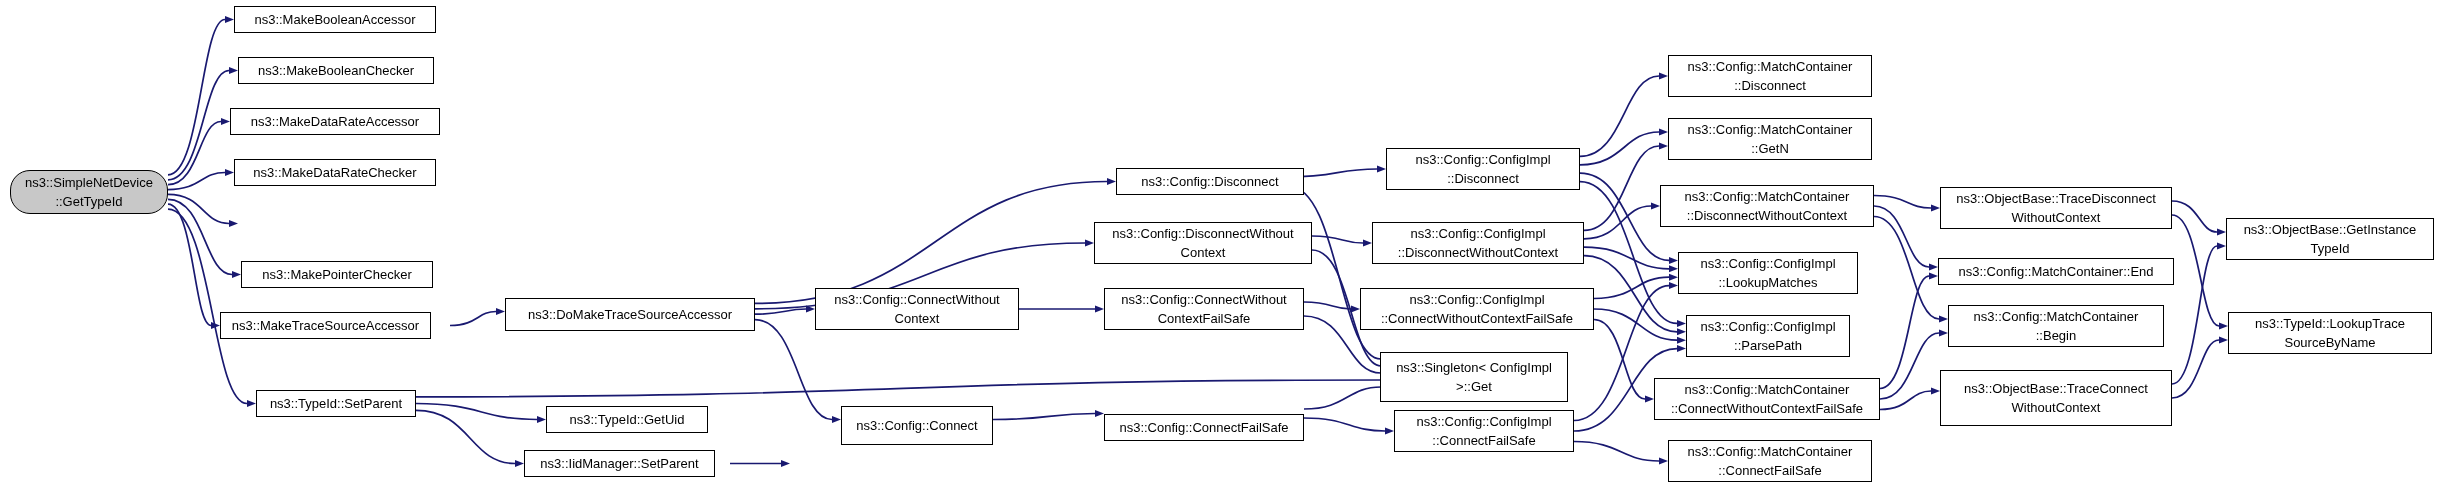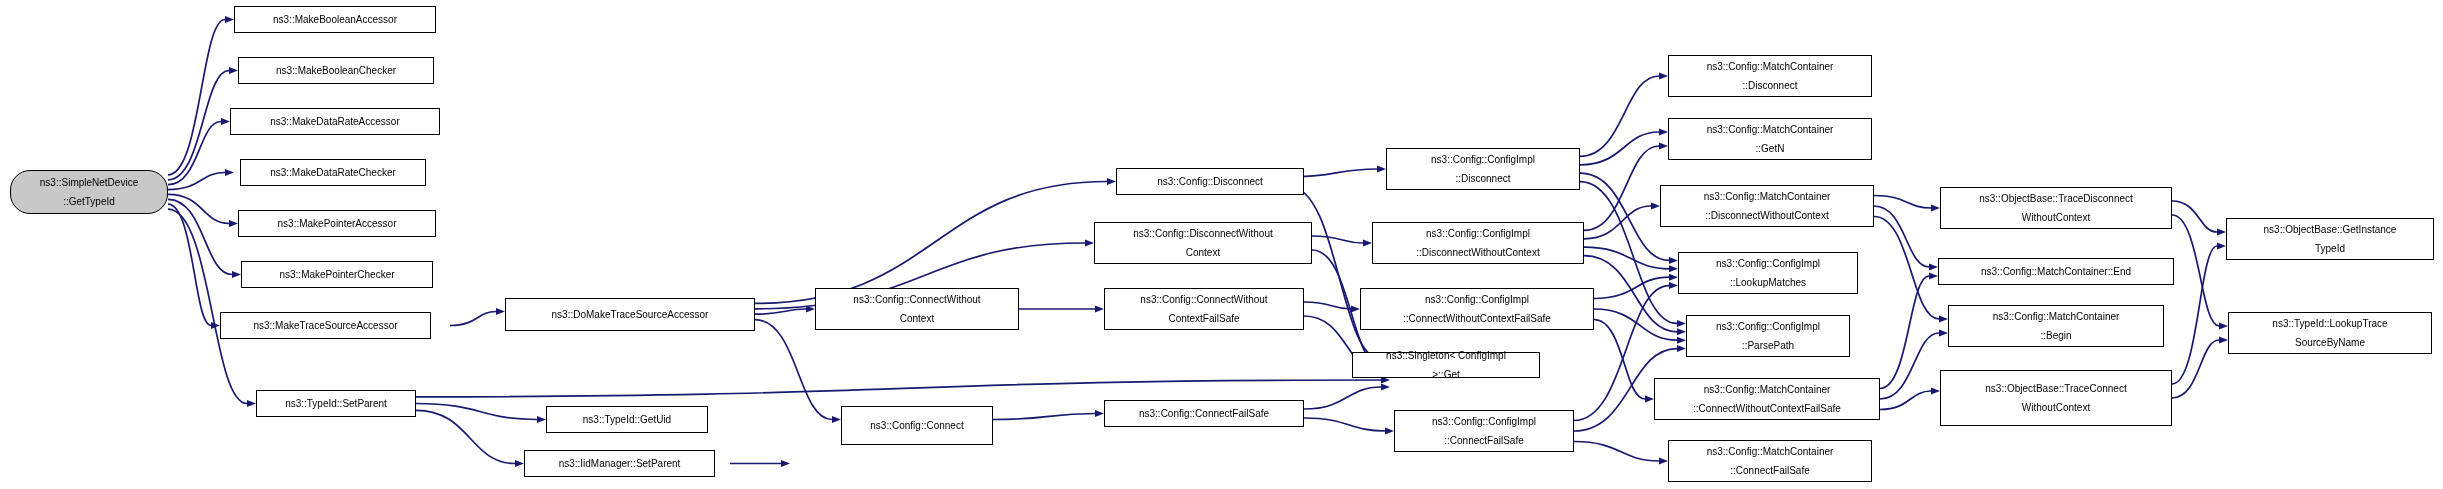--- a/index.html
+++ b/index.html
@@ -3,21 +3,21 @@
 <meta charset="utf-8">
 <style>
   html,body{margin:0;padding:0;background:#ffffff;}
   body{font-family:"Liberation Sans",sans-serif;}
   #canvas{position:relative;width:2443px;height:489px;background:#ffffff;overflow:hidden;}
   #edge-layer{position:absolute;left:0;top:0;width:2443px;height:489px;}
   #edge-layer path{fill:none;stroke:#191970;stroke-width:1.7;}
   .node{
     position:absolute;box-sizing:border-box;
     border:1px solid #000;background:#fff;color:#000;
-    font-size:10px;line-height:19px;
+    font-size:13px;line-height:19px;
     display:flex;align-items:center;justify-content:center;
     text-align:center;white-space:pre;cursor:pointer;
   }
   .node.root{background:#c8c8c8;border-radius:20px;}
 </style>
 </head>
 <body>
 
 <div id="canvas">
   <svg id="edge-layer" width="2443" height="489">
@@ -78,48 +78,47 @@
       <path d="M 2172 384.0 C 2199.0 384.0, 2199.0 246.0, 2217 246.0" marker-end="url(#arrow)" stroke="#191970"></path>
       <path d="M 2172 398.0 C 2200.0 398.0, 2200.0 340.0, 2219 340.0" marker-end="url(#arrow)" stroke="#191970"></path>
     </svg>
 
   <div class="node root" style="left:10px;top:170px;width:158px;height:44px">ns3::SimpleNetDevice
 ::GetTypeId</div>
 
   <div class="node" style="left:234px;top:6px;width:202px;height:27px">ns3::MakeBooleanAccessor</div>
   <div class="node" style="left:238px;top:57px;width:196px;height:27px">ns3::MakeBooleanChecker</div>
   <div class="node" style="left:230px;top:108px;width:210px;height:27px">ns3::MakeDataRateAccessor</div>
-  <div class="node" style="left:240px;top:159px;width:186px;height:27px">ns3::MakeDataRateChecker</div>
-  <div class="node" style="left:238px;top:210px;width:198px;height:27px">ns3::MakePointerAccessor</div>
+  <div class="node" style="left:234px;top:159px;width:202px;height:27px">ns3::MakeDataRateChecker</div>
   <div class="node" style="left:241px;top:261px;width:192px;height:27px">ns3::MakePointerChecker</div>
   <div class="node" style="left:220px;top:312px;width:211px;height:27px">ns3::MakeTraceSourceAccessor</div>
   <div class="node" style="left:256px;top:390px;width:160px;height:27px">ns3::TypeId::SetParent</div>
 
   <div class="node" style="left:505px;top:298px;width:250px;height:33px">ns3::DoMakeTraceSourceAccessor</div>
   <div class="node" style="left:546px;top:406px;width:162px;height:27px">ns3::TypeId::GetUid</div>
   <div class="node" style="left:524px;top:450px;width:191px;height:27px">ns3::IidManager::SetParent</div>
 
   <div class="node" style="left:815px;top:288px;width:204px;height:42px">ns3::Config::ConnectWithout
 Context</div>
   <div class="node" style="left:841px;top:406px;width:152px;height:39px">ns3::Config::Connect</div>
 
   <div class="node" style="left:1116px;top:168px;width:188px;height:27px">ns3::Config::Disconnect</div>
   <div class="node" style="left:1094px;top:222px;width:218px;height:42px">ns3::Config::DisconnectWithout
 Context</div>
   <div class="node" style="left:1104px;top:288px;width:200px;height:42px">ns3::Config::ConnectWithout
 ContextFailSafe</div>
-  <div class="node" style="left:1104px;top:400px;width:200px;height:27px">ns3::Config::ConnectFailSafe</div>
+  <div class="node" style="left:1104px;top:414px;width:200px;height:27px">ns3::Config::ConnectFailSafe</div>
 
   <div class="node" style="left:1386px;top:148px;width:194px;height:42px">ns3::Config::ConfigImpl
 ::Disconnect</div>
   <div class="node" style="left:1372px;top:222px;width:212px;height:42px">ns3::Config::ConfigImpl
 ::DisconnectWithoutContext</div>
   <div class="node" style="left:1360px;top:288px;width:234px;height:42px">ns3::Config::ConfigImpl
 ::ConnectWithoutContextFailSafe</div>
-  <div class="node" style="left:1352px;top:352px;width:188px;height:26px">ns3::Singleton&lt; ConfigImpl
+  <div class="node" style="left:1380px;top:352px;width:188px;height:50px">ns3::Singleton&lt; ConfigImpl
 &gt;::Get</div>
   <div class="node" style="left:1394px;top:410px;width:180px;height:42px">ns3::Config::ConfigImpl
 ::ConnectFailSafe</div>
 
   <div class="node" style="left:1668px;top:55px;width:204px;height:42px">ns3::Config::MatchContainer
 ::Disconnect</div>
   <div class="node" style="left:1668px;top:118px;width:204px;height:42px">ns3::Config::MatchContainer
 ::GetN</div>
   <div class="node" style="left:1660px;top:185px;width:214px;height:42px">ns3::Config::MatchContainer
 ::DisconnectWithoutContext</div>

